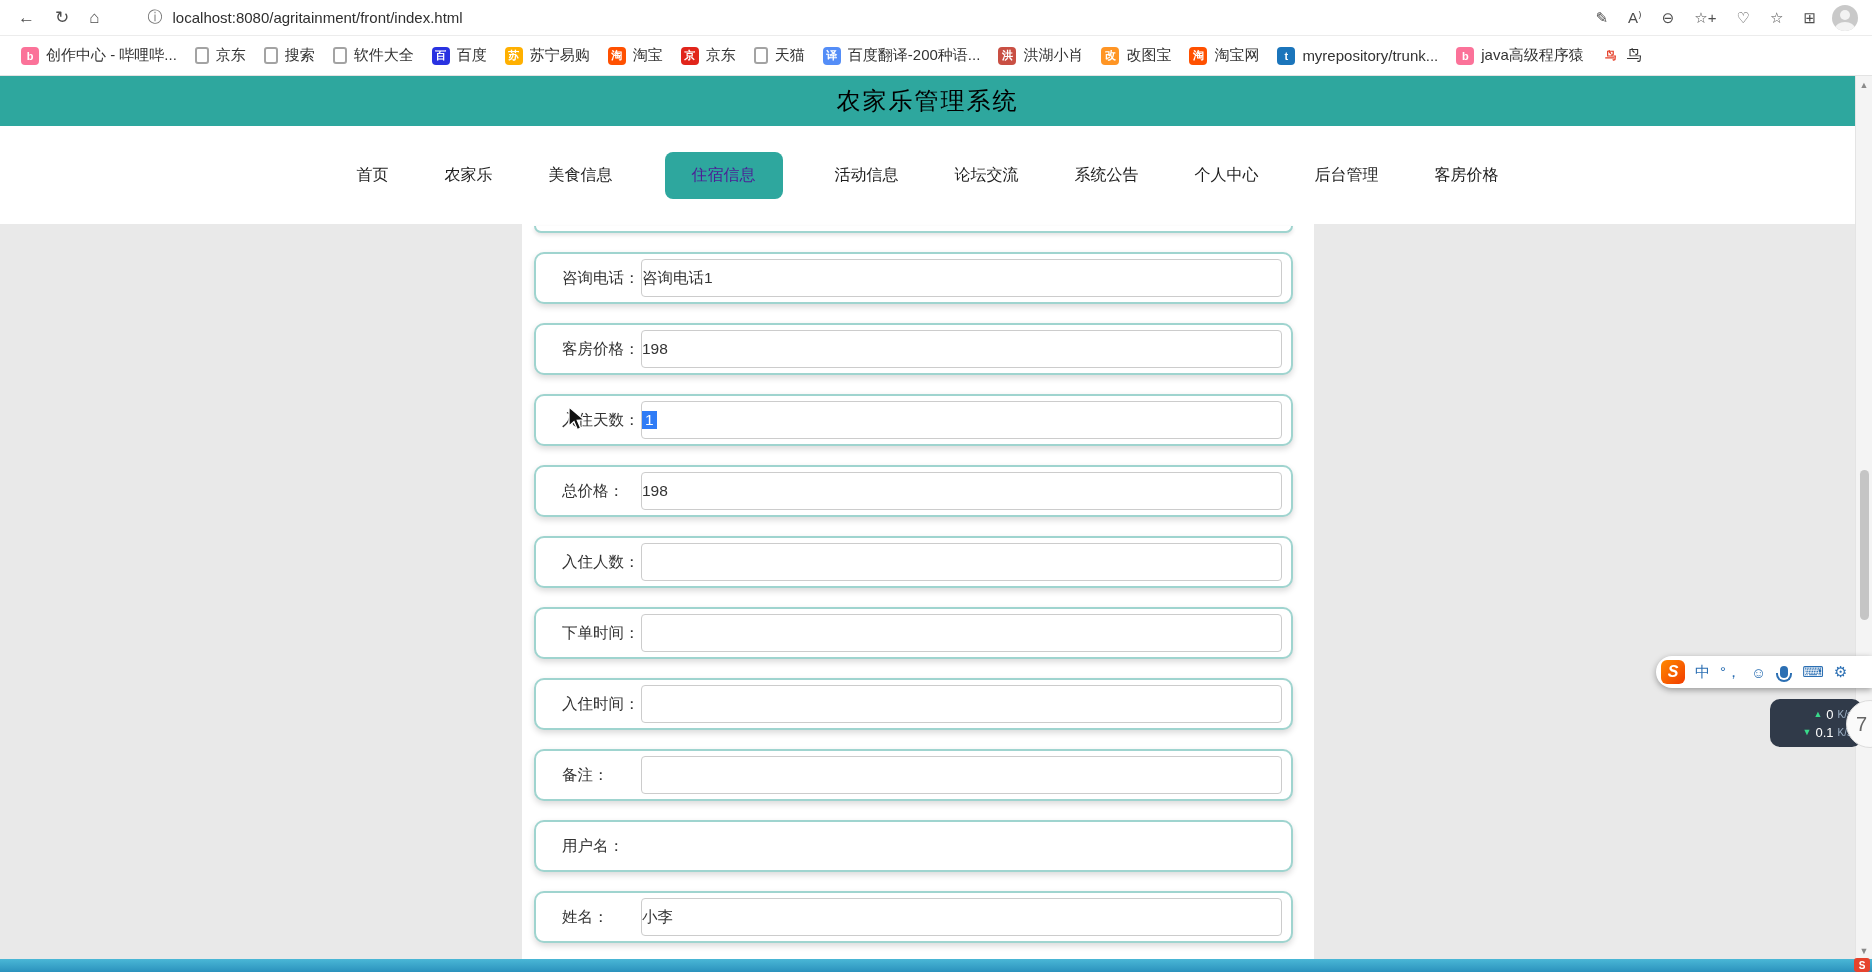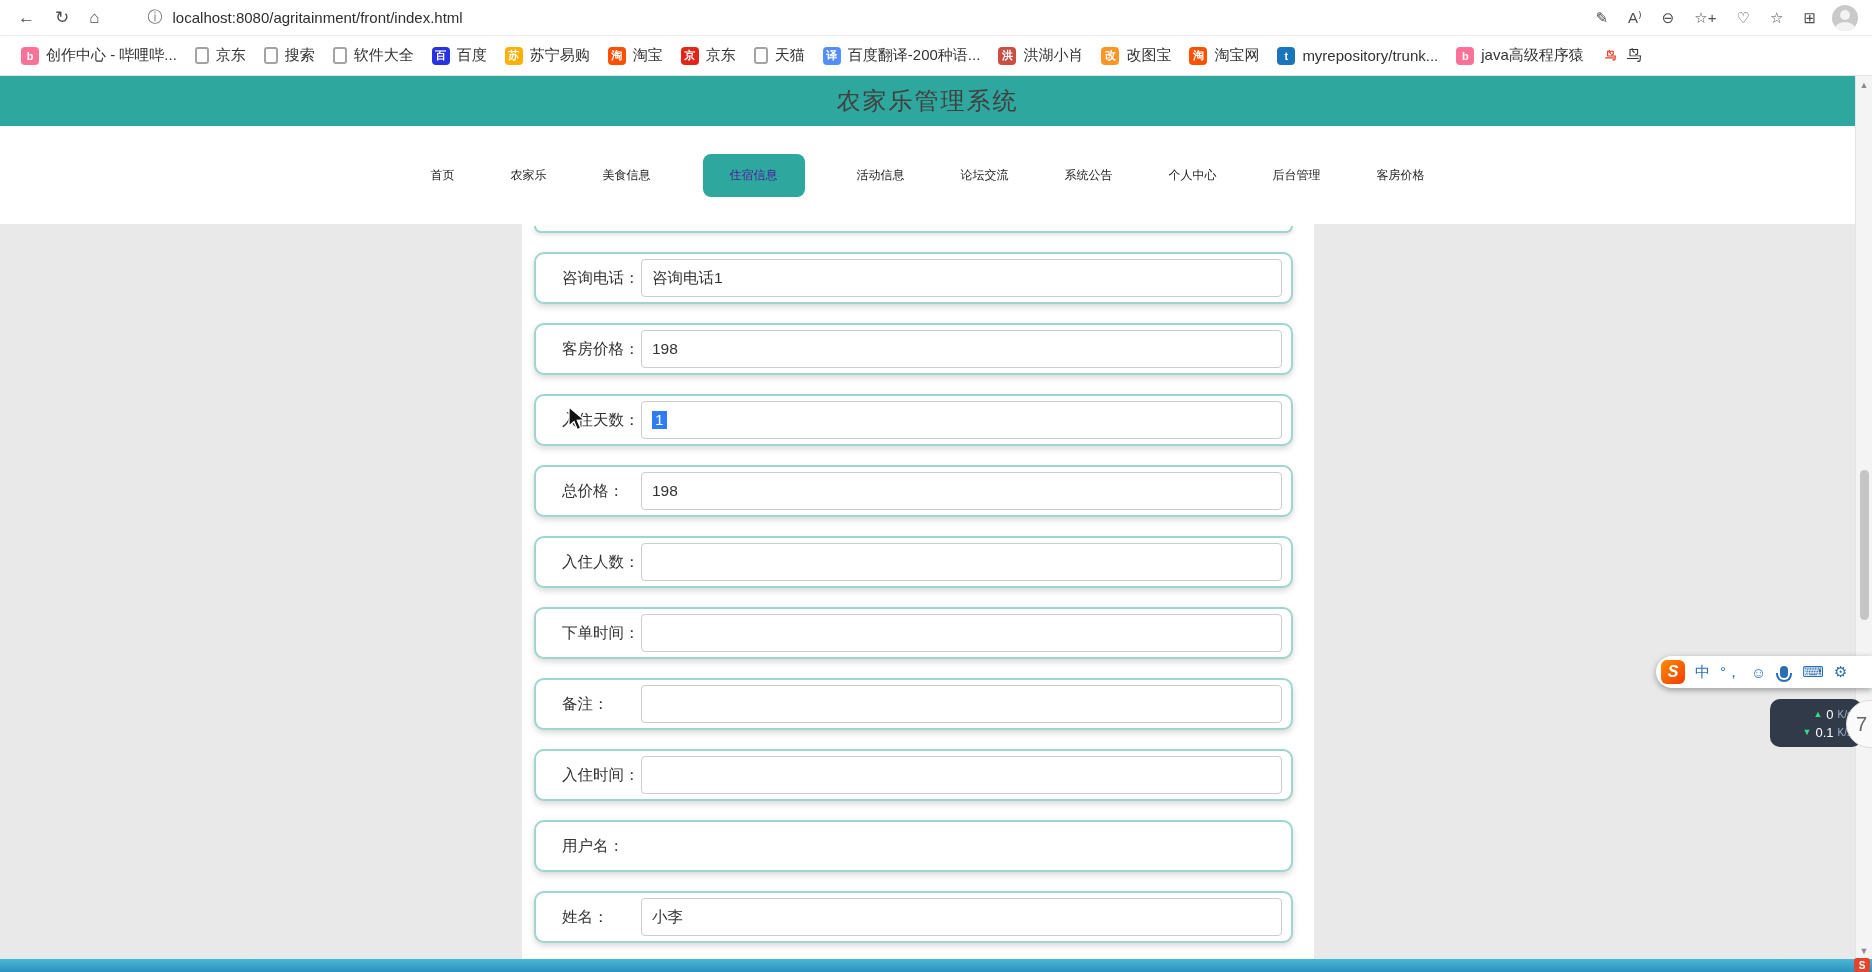--- a/index.html
+++ b/index.html
@@ -23,33 +23,33 @@
   
   .bookmarks{height:40px;display:flex;align-items:center;padding-left:12px;background:#fff;border-bottom:1px solid #e3e3e3;white-space:nowrap;overflow:hidden}
   .bookmark{display:flex;align-items:center;gap:7px;padding:4px 9px;border-radius:4px;cursor:pointer}
   .fav{width:18px;height:18px;border-radius:4px;font-size:11px;font-weight:bold;display:flex;align-items:center;justify-content:center;flex:0 0 auto}
   .fav-doc{width:14px;height:17px;border:2px solid #a3a3a3;border-radius:3px;background:#fff}
   .bm-label{font-size:15px;color:#333}
 
   
   .page{position:absolute;top:76px;left:0;right:17px;bottom:0;background:#fff}
   .site-header{height:50px;background:#2ea79e;display:flex;align-items:center;justify-content:center}
-  .site-title{color:#404040;font-size:24px;letter-spacing:2px}
+  .site-title{color:#000000;font-size:24px;letter-spacing:2px}
   .navbar{height:98px;background:#fff;display:flex;align-items:center;justify-content:center;gap:48px}
-  .nav-item{font-size:12px;color:#1e1e1e;cursor:pointer;padding:14px 4px;white-space:nowrap}
+  .nav-item{font-size:16px;color:#1e1e1e;cursor:pointer;padding:14px 4px;white-space:nowrap}
   .nav-item.active{background:#2ea79e;color:#4c1d95;padding:13px 27px;border-radius:8px}
 
   .content{position:absolute;top:148px;left:0;right:0;bottom:13px;background:#e9e9e9;overflow:hidden}
   .white-col{position:absolute;left:522px;top:0;bottom:0;width:792px;background:#fff}
   .cards{position:absolute;left:534px;top:0;width:759px}
   .card-partial-top{height:7px;margin-top:2px;background:#fff;border:2px solid #9fd4cf;border-top:none;border-radius:0 0 10px 10px;box-shadow:0 2px 4px rgba(0,0,0,.12)}
   .card{margin-top:19px;height:52px;background:#fff;border:2px solid #9fd4cf;border-radius:10px;display:flex;align-items:center;box-shadow:0 3px 6px rgba(0,0,0,.15)}
   .card:first-of-type{margin-top:6px}
   .flabel{width:105px;padding-left:26px;font-size:15.5px;color:#333;flex:0 0 auto}
-  .finput{flex:1;height:38px;margin-right:9px;border:1px solid #ccc;border-radius:4px;display:flex;align-items:center;padding-left:10px;font-size:15.5px;color:#333;background:#fff;cursor:text;overflow:hidden}
+  .finput{flex:1;height:38px;margin-right:9px;border:1px solid #ccc;border-radius:4px;display:flex;align-items:center;font-size:15.5px;color:#333;background:#fff;cursor:text;overflow:hidden}
   .sel{background:#2f7cf6;color:#fff;padding:0 3px}
 
   
   .footer-strip{position:absolute;left:0;right:0;bottom:0;height:13px;background:linear-gradient(#4ab7d6,#2b92bd);z-index:6}
 
   
   .scrollbar{position:absolute;top:76px;right:0;width:17px;bottom:0;background:#f4f4f4;border-left:1px solid #e4e4e4;z-index:5}
   .sb-btn{height:17px;display:flex;align-items:center;justify-content:center;font-size:9px;color:#8a8a8a;cursor:pointer}
   .sb-up{position:absolute;top:0;left:0;right:0}
   .sb-down{position:absolute;bottom:13px;left:0;right:0}
@@ -210,25 +210,25 @@
         </div>
         <div class="card">
           <span class="flabel">入住人数：</span>
           <div class="finput"></div>
         </div>
         <div class="card">
           <span class="flabel">下单时间：</span>
           <div class="finput"></div>
         </div>
         <div class="card">
+          <span class="flabel">入住时间：</span>
+          <div class="finput"></div>
+        </div>
+        <div class="card">
           <span class="flabel">备注：</span>
-          <div class="finput"></div>
-        </div>
-        <div class="card">
-          <span class="flabel">入住时间：</span>
           <div class="finput"></div>
         </div>
         <div class="card">
           <span class="flabel">用户名：</span>
         </div>
         <div class="card">
           <span class="flabel">姓名：</span>
           <div class="finput">小李</div>
         </div>
     </div>

